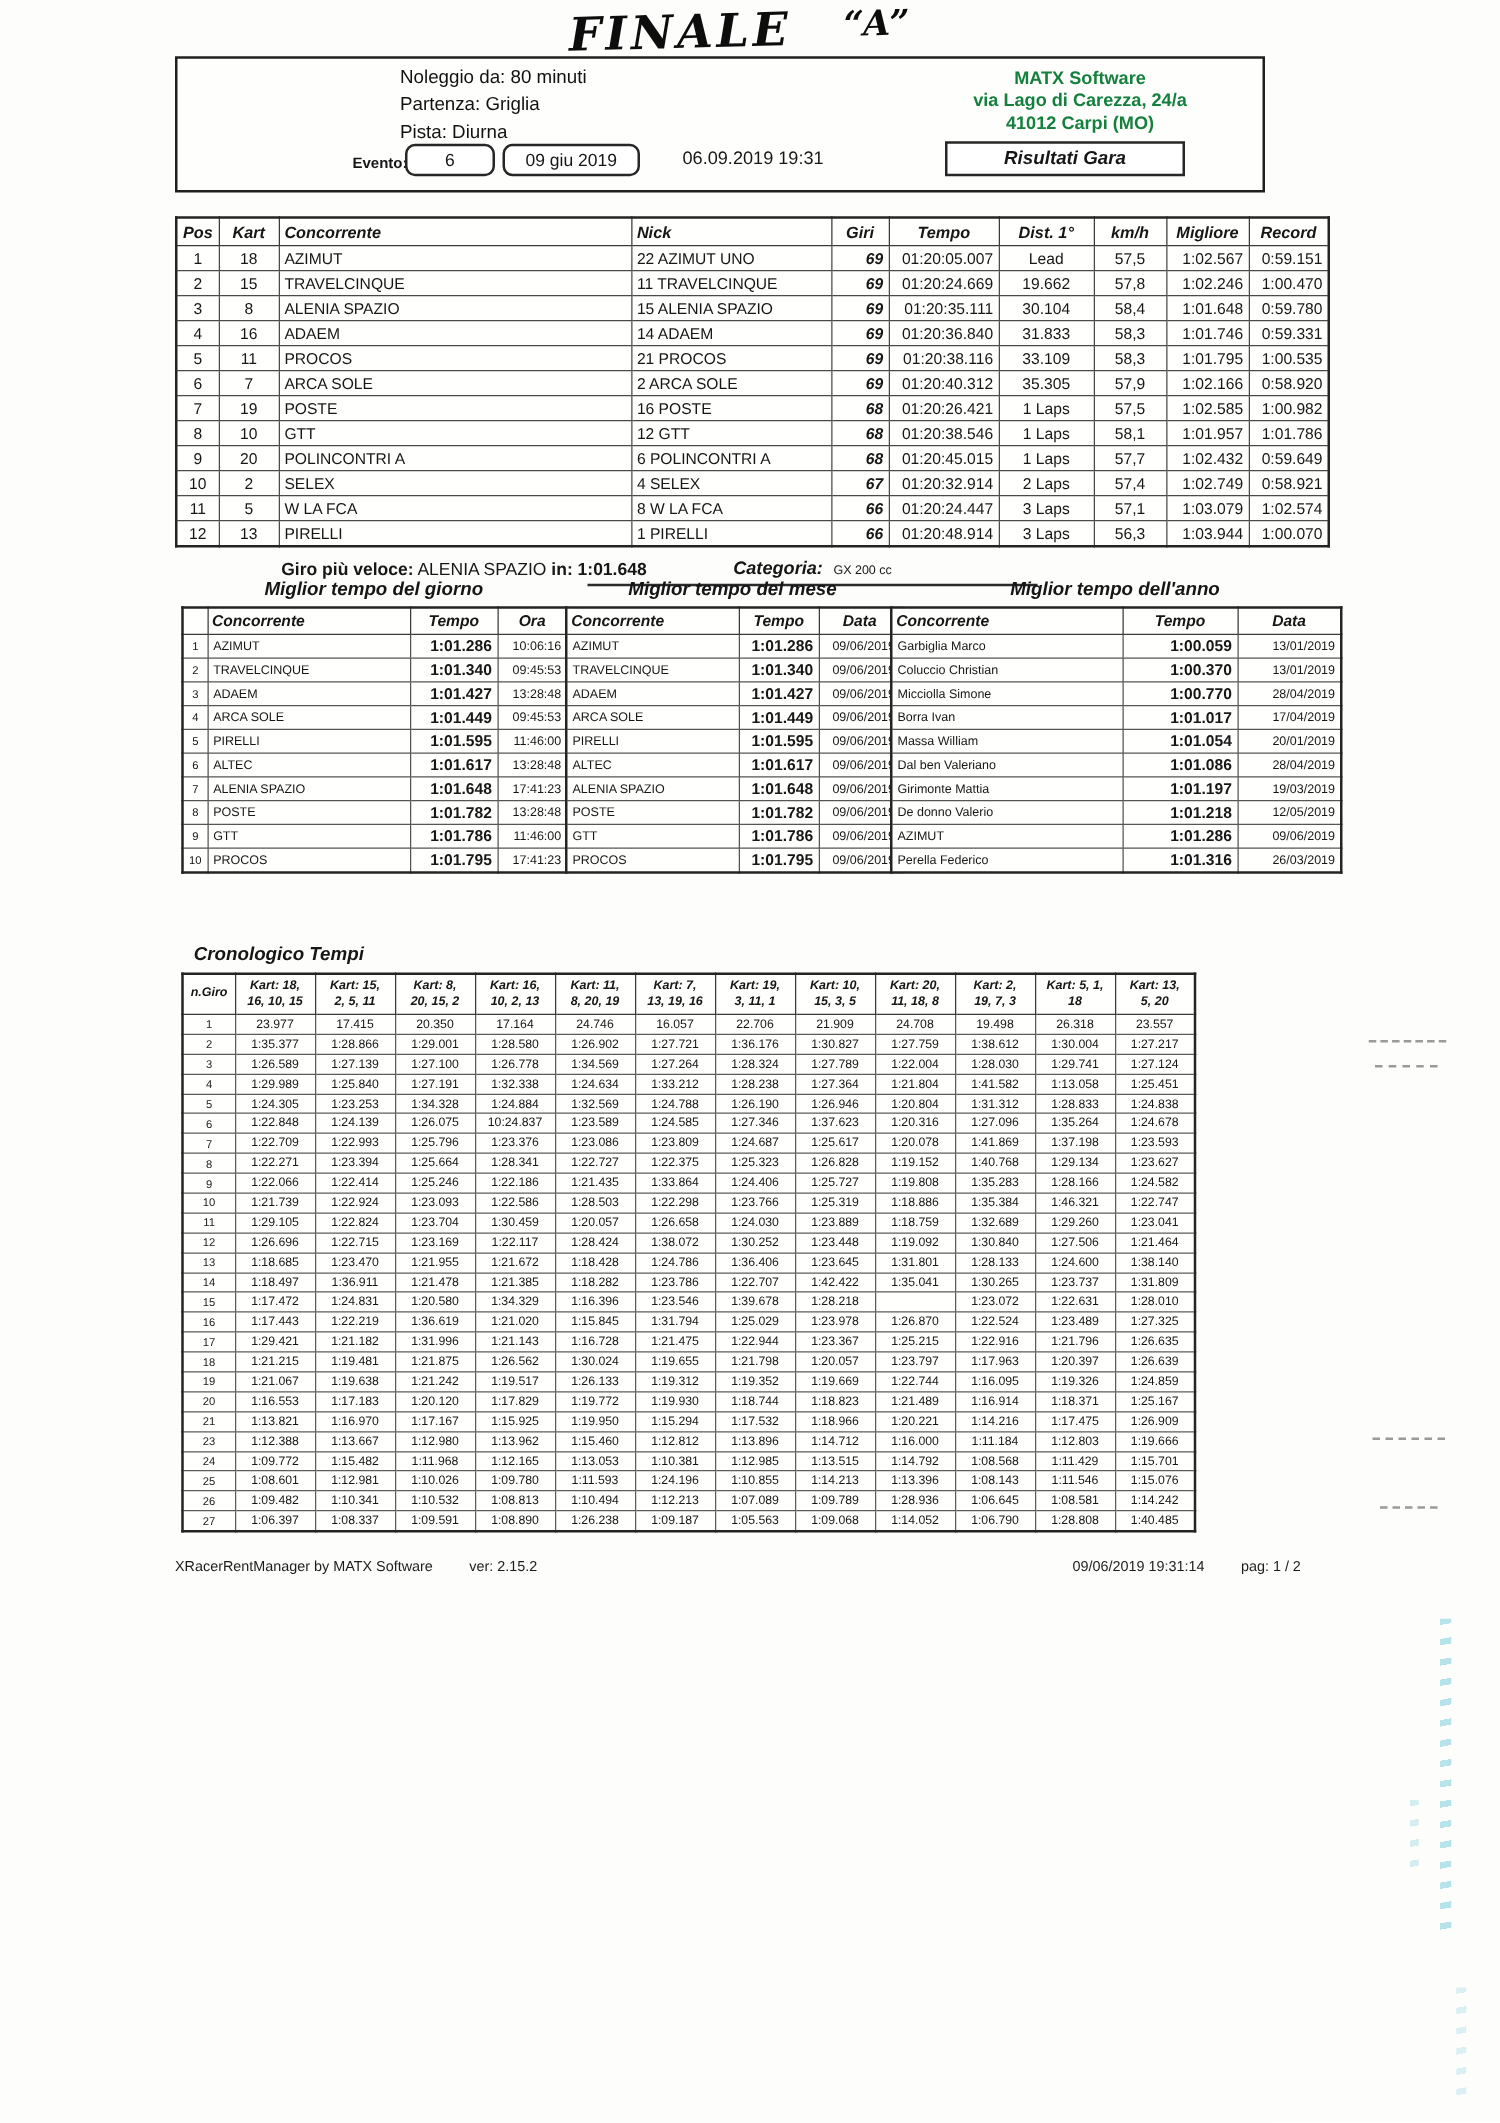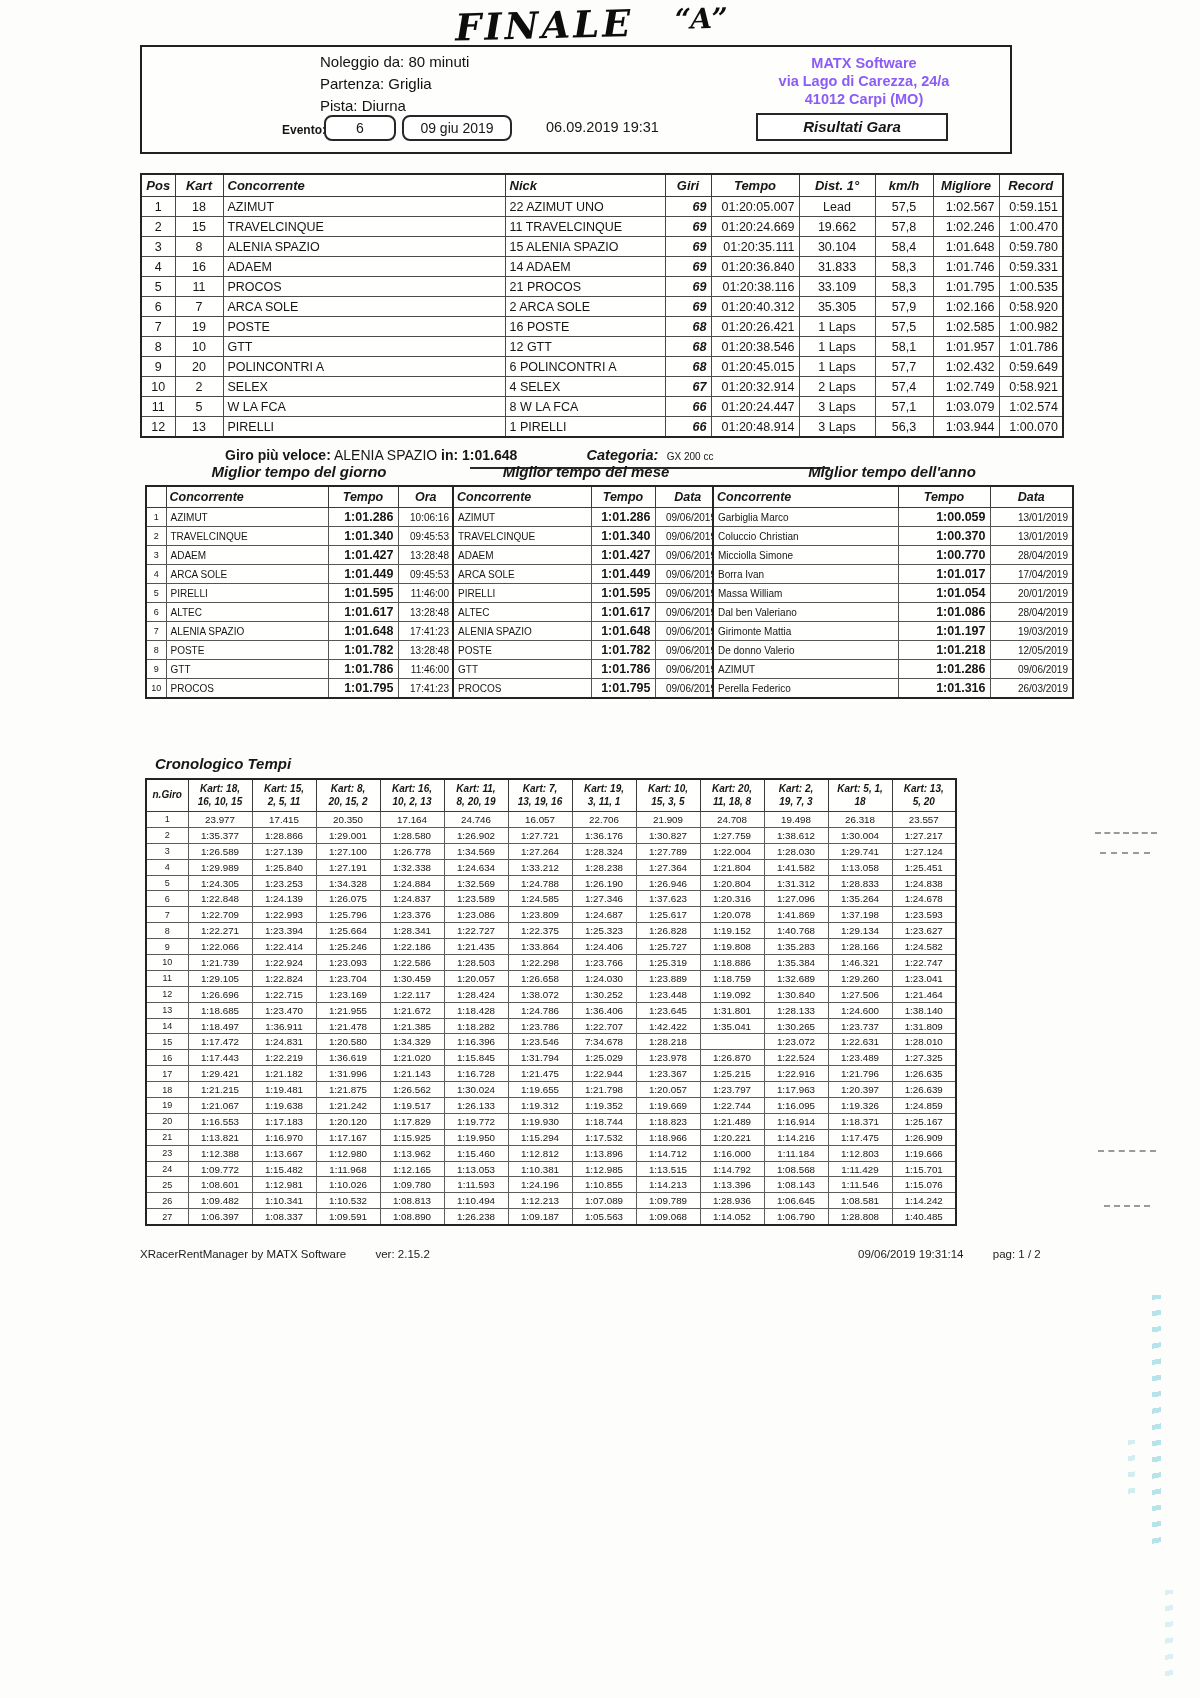--- a/index.html
+++ b/index.html
@@ -19,21 +19,21 @@
   .logo-label{position:absolute;left:12px;top:76px;width:108px;border:1px solid #444;background:#e4e4e0;
               font-size:9.5px;font-weight:bold;text-align:center;letter-spacing:1px;padding:1px 0;color:#222;}
   .hdr .info{position:absolute;left:178px;top:4px;font-size:15px;line-height:22px;color:#121212;}
   .evento-label{position:absolute;left:140px;top:76px;font-size:12px;font-weight:bold;}
   .rbox{position:absolute;border:2px solid #262626;border-radius:8px;background:#fff;
         text-align:center;font-size:14px;}
   .box-num{left:182px;top:68px;width:68px;height:22px;line-height:22px;}
   .box-date{left:260px;top:68px;width:106px;height:22px;line-height:22px;}
   .hdr .dt{position:absolute;left:404px;top:72px;font-size:14.5px;}
   .company{position:absolute;right:16px;top:7px;width:260px;text-align:center;
-           font-weight:bold;font-size:14.5px;line-height:18px;color:#8b5cf6;}
+           font-weight:bold;font-size:14.5px;line-height:18px;color:#15803d;}
   .result-btn{left:614px;top:66px;width:188px;height:24px;line-height:23px;
               font-weight:bold;font-style:italic;font-size:15px;border-radius:0;}
 
   
   .streak{opacity:.45;background:repeating-linear-gradient(1.4deg, rgba(40,40,40,.18) 0 1px, transparent 1px 4px);}
   .cyan{background:repeating-linear-gradient(170deg, rgba(125,205,220,.55) 0 5px, transparent 5px 16px);}
   .pencil{border-top:2px dashed #9a9a9a;}
 
   
   table{border-collapse:collapse;table-layout:fixed;background:#fffffe;}
@@ -659,21 +659,21 @@
           <td class="lt">1:20.804</td>
           <td class="lt">1:31.312</td>
           <td class="lt">1:28.833</td>
           <td class="lt">1:24.838</td>
         </tr>
         <tr>
           <td class="giro">6</td>
           <td class="lt">1:22.848</td>
           <td class="lt">1:24.139</td>
           <td class="lt">1:26.075</td>
-          <td class="lt">1:24.837</td>
+          <td class="lt">10:24.837</td>
           <td class="lt">1:23.589</td>
           <td class="lt">1:24.585</td>
           <td class="lt">1:27.346</td>
           <td class="lt">1:37.623</td>
           <td class="lt">1:20.316</td>
           <td class="lt">1:27.096</td>
           <td class="lt">1:35.264</td>
           <td class="lt">1:24.678</td>
         </tr>
         <tr>
@@ -797,21 +797,21 @@
           <td class="lt">1:31.809</td>
         </tr>
         <tr>
           <td class="giro">15</td>
           <td class="lt">1:17.472</td>
           <td class="lt">1:24.831</td>
           <td class="lt">1:20.580</td>
           <td class="lt">1:34.329</td>
           <td class="lt">1:16.396</td>
           <td class="lt">1:23.546</td>
-          <td class="lt">7:34.678</td>
+          <td class="lt">1:39.678</td>
           <td class="lt">1:28.218</td>
           <td class="lt"></td>
           <td class="lt">1:23.072</td>
           <td class="lt">1:22.631</td>
           <td class="lt">1:28.010</td>
         </tr>
         <tr>
           <td class="giro">16</td>
           <td class="lt">1:17.443</td>
           <td class="lt">1:22.219</td>

